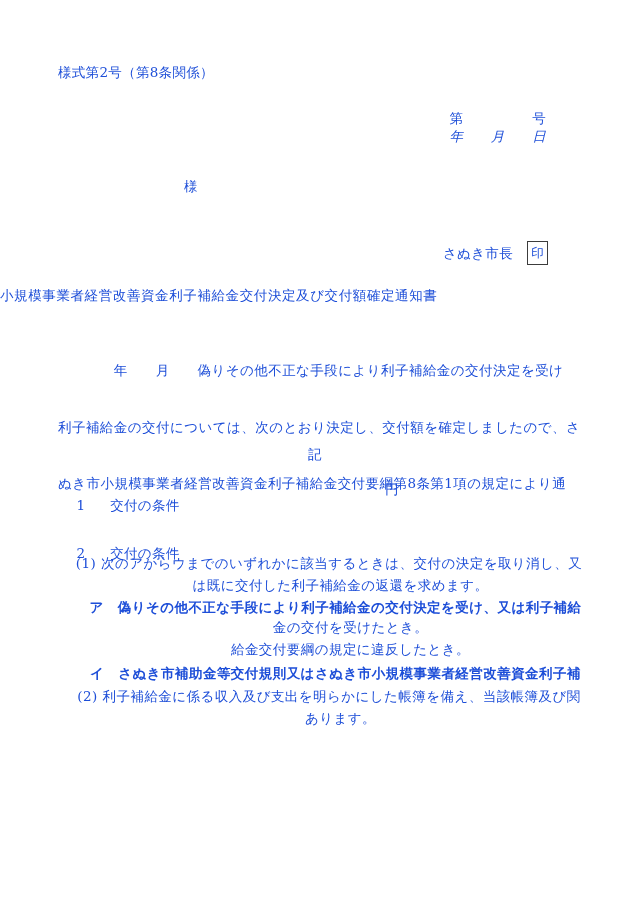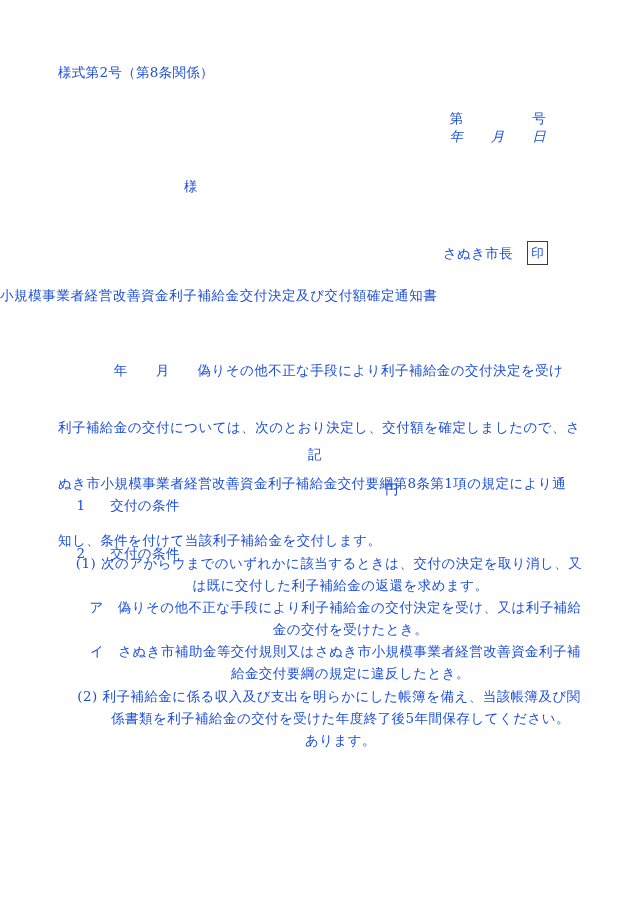--- a/index.html
+++ b/index.html
@@ -33,22 +33,22 @@
   .record-marker{left:0;right:0;top:446px;text-align:center;}
   .item-row{position:absolute;left:58px;width:520px;white-space:pre;}
   .item1{top:481px;}
   .item2{top:529px;}
   .item-label{margin-left:25px;}
   .item-unit{position:absolute;left:327px;top:0;}
   .conditions{position:absolute;left:58px;top:552px;width:525px;}
   .cond-line{line-height:22.1px;white-space:pre;letter-spacing:0.45px;text-align:center;}
   .i-paren{margin-left:17px;}
   .i-paren-cont{margin-left:40px;}
-  .i-kana{margin-left:30px;}
-  .i-kana-cont{margin-left:60px;}
+  .i-kana{margin-left:30px;font-weight:bold;}
+  .i-kana-cont{margin-left:60px;font-family:Liberation Mono, monospace;}
 </style>
 </head>
 <body>
 
 <div class="page">
 
   <div class="abs form-number">様式第2号（第8条関係）</div>
 
   <div class="abs doc-no">第　　　　　号</div>
   <div class="abs date-line">年　　月　　日</div>
@@ -59,39 +59,37 @@
   <div class="stamp-box">
     <span>印</span>
   </div>
 
   <div class="abs doc-title">小規模事業者経営改善資金利子補給金交付決定及び交付額確定通知書</div>
 
   <div class="abs body-para">
     <div class="line">　　　　年　　月　　偽りその他不正な手段により利子補給金の交付決定を受け</div>
     <div class="line">利子補給金の交付については、次のとおり決定し、交付額を確定しましたので、さ</div>
     <div class="line">ぬき市小規模事業者経営改善資金利子補給金交付要綱第8条第1項の規定により通</div>
-    <div class="line">知し、条件を付けて当該利子補給金を交付します。</div>
   </div>
 
   <div class="abs record-marker">記</div>
 
   <div class="item-row item1">
     <span>1</span><span class="item-label">交付の条件</span>
     <span class="item-unit">円</span>
   </div>
 
   <div class="item-row item2">
     <span>2</span><span class="item-label">交付の条件</span>
   </div>
 
   <div class="conditions">
     <div class="cond-line i-paren">(1) 次のアからウまでのいずれかに該当するときは、交付の決定を取り消し、又</div>
     <div class="cond-line i-paren-cont">は既に交付した利子補給金の返還を求めます。</div>
     <div class="cond-line i-kana">ア　偽りその他不正な手段により利子補給金の交付決定を受け、又は利子補給</div>
     <div class="cond-line i-kana-cont">金の交付を受けたとき。</div>
+    <div class="cond-line i-kana-cont">給金交付要綱の規定に違反したとき。</div>
     <div class="cond-line i-kana">イ　さぬき市補助金等交付規則又はさぬき市小規模事業者経営改善資金利子補</div>
-    <div class="cond-line i-kana-cont">給金交付要綱の規定に違反したとき。</div>
     <div class="cond-line i-paren">(2) 利子補給金に係る収入及び支出を明らかにした帳簿を備え、当該帳簿及び関</div>
-    <div class="cond-line i-paren-cont">係書類を利子補給金の交付を受けた年度終了後5年間保存してください。</div>
     <div class="cond-line i-paren-cont">あります。</div>
   </div>
 
 </div>
 
 </body></html>

